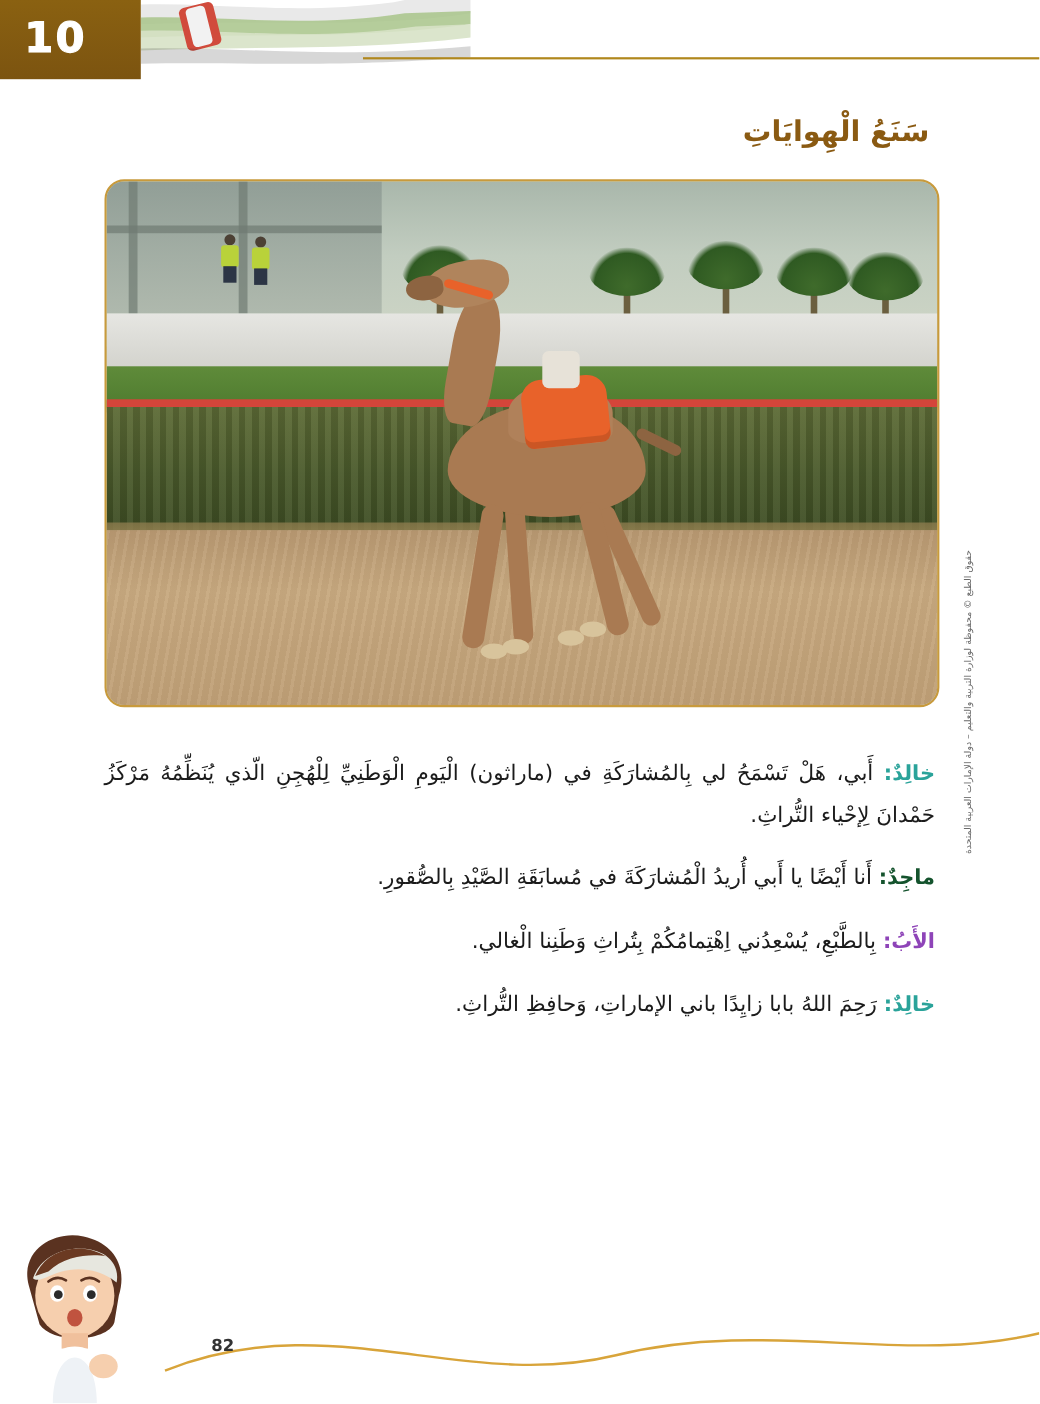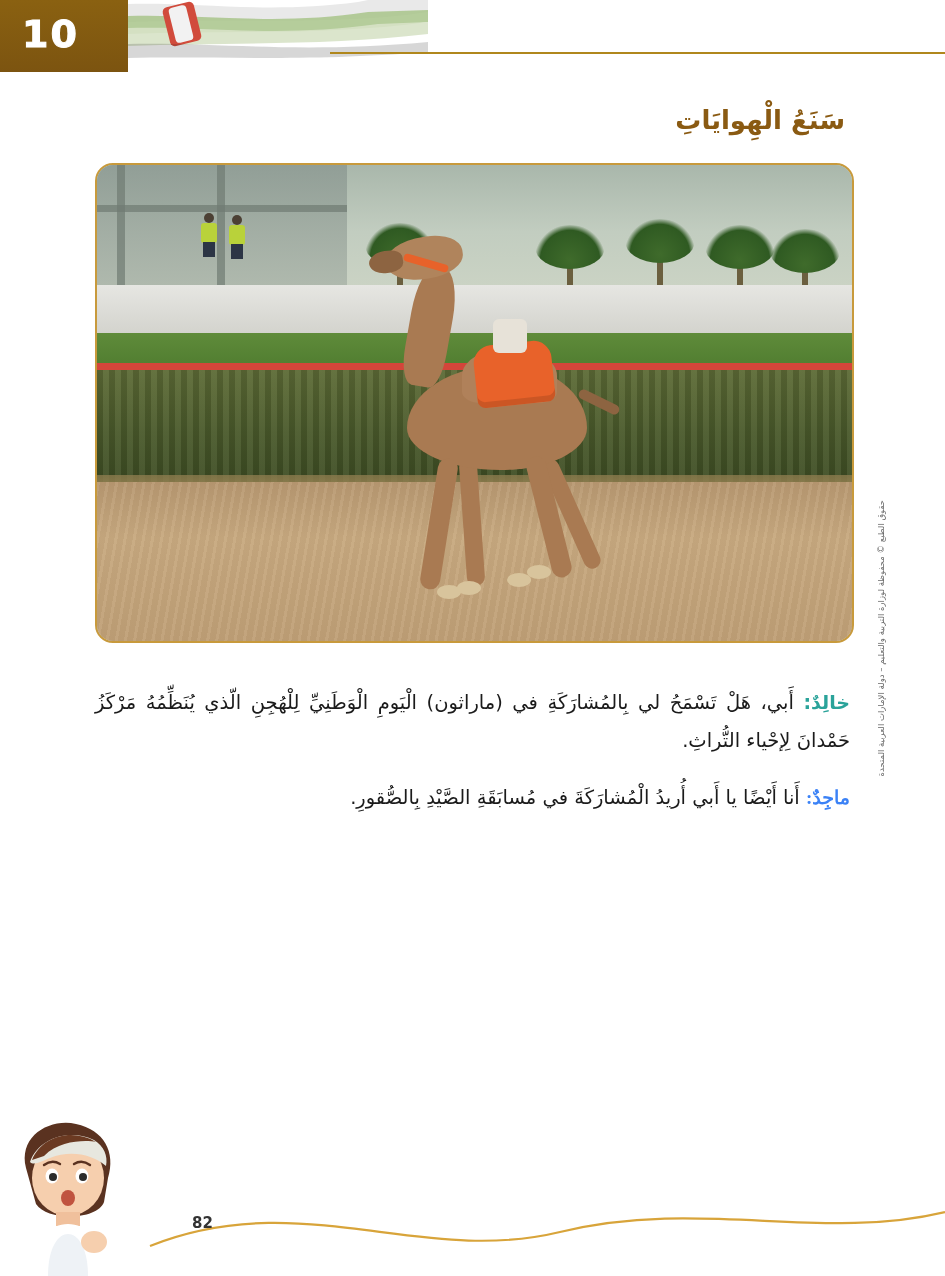--- a/index.html
+++ b/index.html
@@ -302,21 +302,21 @@
     color: #1b1b1b;
     text-align: justify;
     text-align-last: right;
   }
   .line.centerish { text-align: right; }
   .speaker {
     font-weight: bold;
     font-size: 19px;
   }
   .sp-khalid { color: #2aa39a; }
-  .sp-majid  { color: #3b82f6; font-family: Liberation Serif, serif; }
+  .sp-majid  { color: #14532d; }
   .sp-father { color: #8e44b8; }
 
   
   .side-credit {
     position: absolute;
     top: 770px;
     left: 876px;
     width: 270px;
     transform: rotate(-90deg);
     transform-origin: left top;
@@ -431,20 +431,28 @@
 
 <div class="dialogue">
   <p class="line">
     <span class="speaker sp-khalid">خالِدٌ:</span>
     <span>أَبي، هَلْ تَسْمَحُ لي بِالمُشارَكَةِ في (ماراثون) الْيَومِ الْوَطَنِيِّ لِلْهُجِنِ الّذي يُنَظِّمُهُ مَرْكَزُ حَمْدانَ لِإحْياء التُّراثِ.</span>
   </p>
   <p class="line centerish">
     <span class="speaker sp-majid">ماجِدٌ:</span>
     <span>أَنا أَيْضًا يا أَبي أُريدُ الْمُشارَكَةَ في مُسابَقَةِ الصَّيْدِ بِالصُّقورِ.</span>
   </p>
+  <p class="line centerish">
+    <span class="speaker sp-father">الأَبُ:</span>
+    <span>بِالطَّبْعِ، يُسْعِدُني اِهْتِمامُكُمْ بِتُراثِ وَطَنِنا الْغالي.</span>
+  </p>
+  <p class="line centerish">
+    <span class="speaker sp-khalid">خالِدٌ:</span>
+    <span>رَحِمَ اللهُ بابا زايِدًا باني الإماراتِ، وَحافِظِ التُّراثِ.</span>
+  </p>
 </div>
 
 <div class="side-credit">حقوق الطبع © محفوظة لوزارة التربية والتعليم – دولة الإمارات العربية المتحدة</div>
 
 <div class="footer-wave">
   <svg width="945" height="130" viewBox="0 0 945 130" xmlns="http://www.w3.org/2000/svg" aria-hidden="true">
     <path d="M150,100 C300,40 420,120 560,86 C700,52 820,96 945,66" fill="none" stroke="#d8a43a" stroke-width="2.2"></path>
   </svg>
 </div>
 

